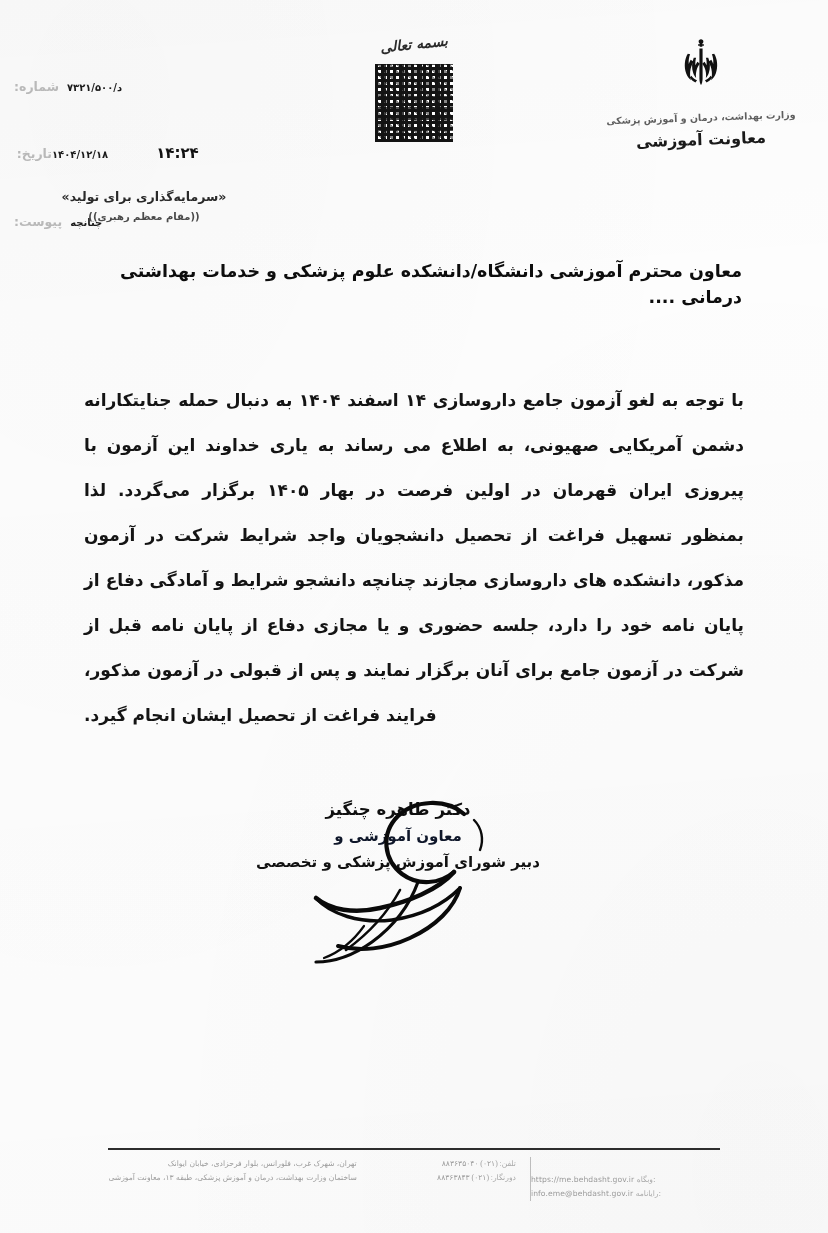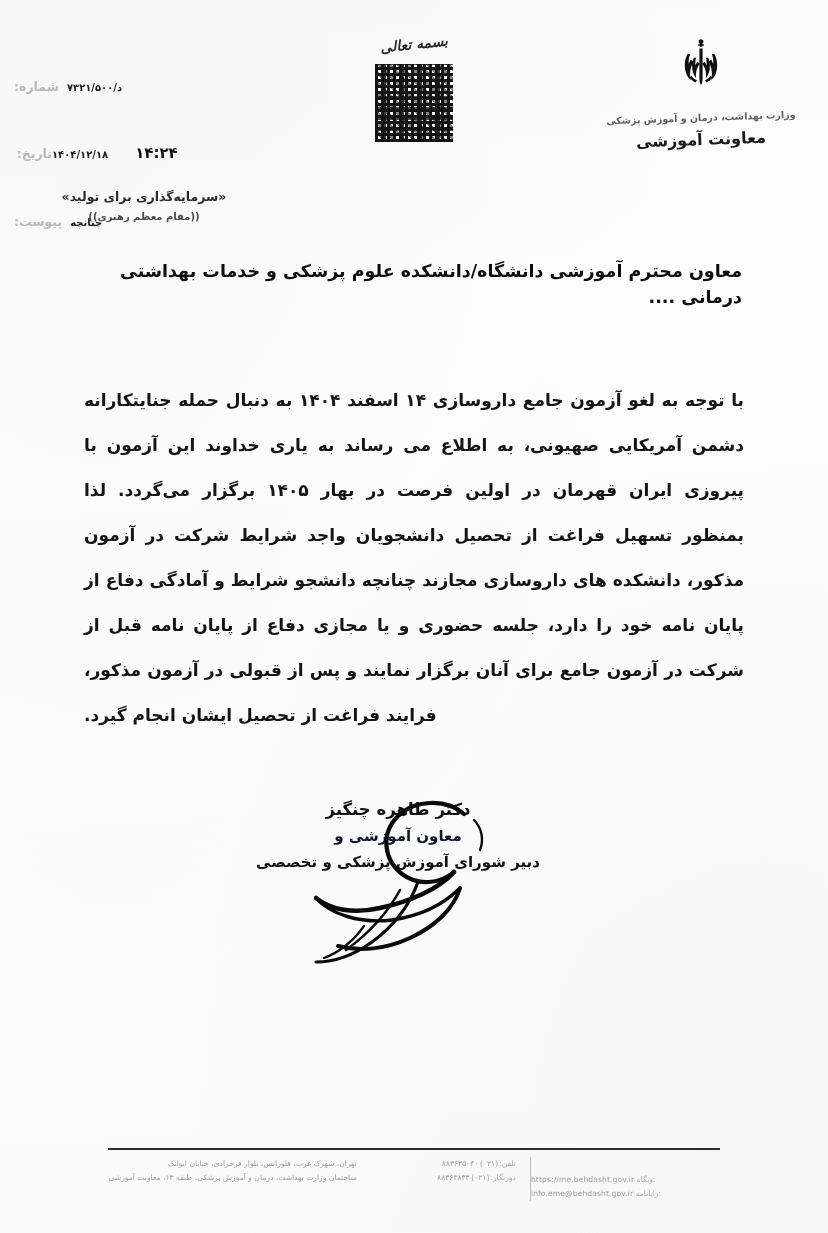--- a/index.html
+++ b/index.html
@@ -61,21 +61,21 @@
     font-weight: 700;
     font-size: 10px;
     letter-spacing: 0.6px;
     margin-top: 44px;
   }
   .meta-extra {
     color: #111;
     font-weight: 700;
     font-size: 15px;
     letter-spacing: 0.6px;
-    margin-left: 23px;
+    margin-left: 44px;
   }
   .meta-row.with-extra { gap: 0; }
   .meta-row.with-extra .meta-value { margin-right: 4px; }
 
   .slogan {
     position: absolute;
     top: 146px;
     right: 560px;
     left: 20px;
     text-align: center;

